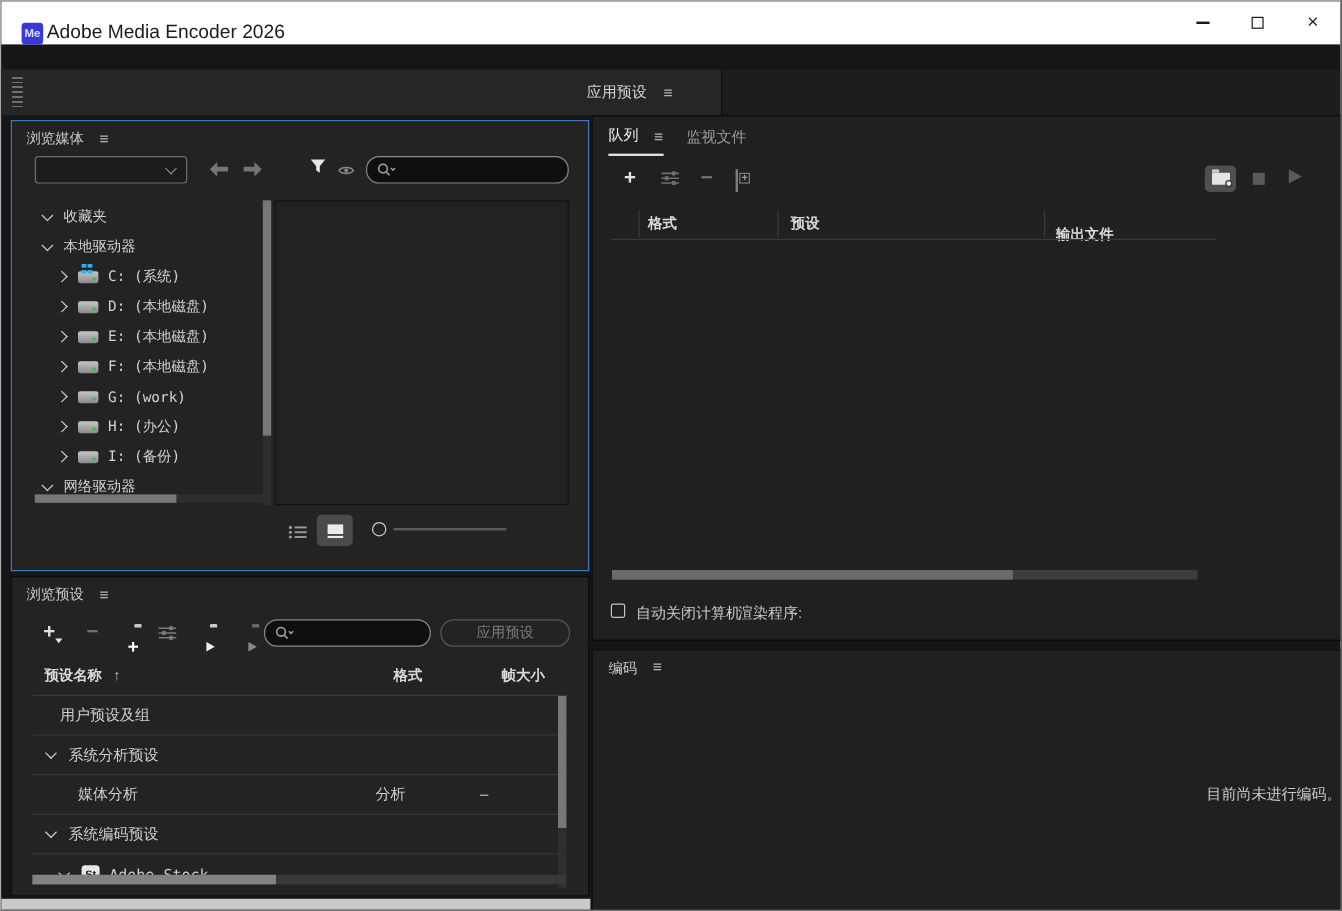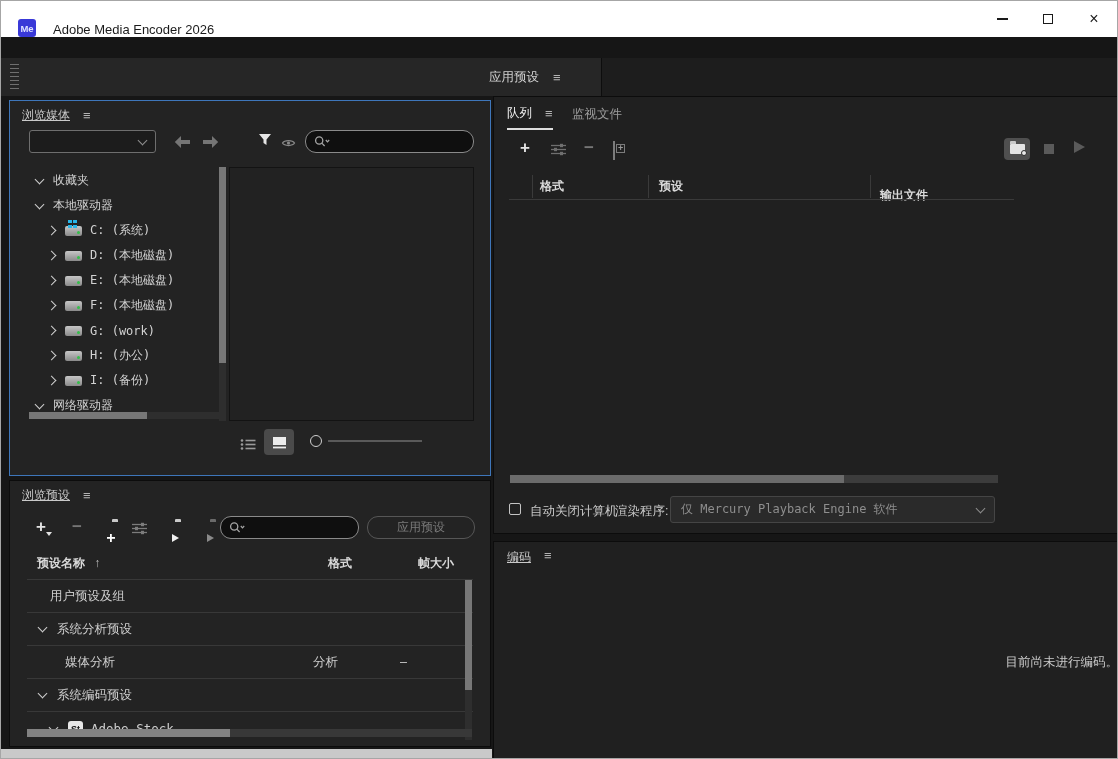--- a/index.html
+++ b/index.html
@@ -9,21 +9,21 @@
     font-family:"Liberation Sans","DejaVu Sans",sans-serif;
     -webkit-font-smoothing:antialiased;
   }
   .abs{position:absolute;}
   .mono{font-family:"DejaVu Sans Mono","Liberation Mono",monospace;}
 
   
   .titlebar{position:absolute;left:0;top:0;width:100%;height:36px;background:#ffffff;display:flex;align-items:flex-end;}
   .logo{width:18px;height:18px;margin-left:17px;background:#3939d8;border-radius:3px;
         color:#dfe2ff;font-size:9.5px;font-weight:700;display:flex;align-items:center;justify-content:center;flex:none;}
-  .apptitle{margin-left:17px;font-size:13px;color:#1b1b1b;}
+  .apptitle{margin-left:3px;font-size:16px;color:#1b1b1b;}
   .winctrls{position:absolute;right:0;top:0;height:36px;display:flex;align-items:stretch;}
   .wc{width:46px;display:flex;align-items:center;justify-content:center;cursor:default;}
   .g-min{width:11px;height:1.5px;background:#1a1a1a;}
   .g-max{width:10px;height:10px;border:1.3px solid #1a1a1a;box-sizing:border-box;}
   .g-close{font-size:16px;color:#1a1a1a;line-height:1;}
 
   
   .menubar{position:absolute;left:0;top:36px;width:100%;height:21px;background:#ffffff;
            display:flex;align-items:center;gap:17px;padding-left:14px;box-sizing:border-box;}
   .menubar span{font-size:12.5px;color:#1b1b1b;}
@@ -34,21 +34,21 @@
   .strip-div{position:absolute;left:600px;top:0;width:1px;height:100%;background:#0d0d0d;}
   .grip{position:absolute;left:9px;top:6px;width:9px;height:26px;
         background:repeating-linear-gradient(to bottom,#6f6f6f 0 1.5px,transparent 1.5px 4px);}
   .ws-tab{position:absolute;left:488px;top:0;height:100%;display:flex;align-items:center;gap:14px;}
   .ws-tab .lbl{font-size:12.5px;color:#d2d2d2;}
   .pmenu{color:#b3b3b3;font-size:13px;line-height:1;}
 
   
   .panel{position:absolute;background:#232323;border:1px solid #0c0c0c;box-sizing:border-box;}
   .panel.focused{border:1px solid #3e76ba;}
-  .ptitle{font-size:12px;color:#c9c9c9;text-decoration:underline;}
+  .ptitle{font-size:12px;color:#c9c9c9;}
 
   
   .cv{display:inline-block;width:7px;height:7px;border-right:1.7px solid #cfcfcf;border-bottom:1.7px solid #cfcfcf;flex:none;box-sizing:border-box;}
   .cv.down{transform:rotate(45deg);margin-top:-3px;}
   .cv.right{transform:rotate(-45deg);}
   .cv.dim{border-color:#8f8f8f;}
 
   
   .drive{position:relative;width:17px;height:10px;flex:none;
          background:linear-gradient(#c6c6c6,#8a8a8a);border-radius:2px;}
@@ -400,24 +400,20 @@
 
     
     <div class="sb abs" style="left:16px;top:378px;width:488px;height:8px;background:#3c3c3c;">
       <div class="th" style="width:334px;height:8px;background:#6b6b6b;"></div>
     </div>
 
     
     <div class="cb abs" style="left:15px;top:406px;"></div>
     <span class="abs msg" style="left:36px;top:404px;">自动关闭计算机</span>
     <span class="abs msg" style="left:121px;top:404px;">渲染程序:</span>
-    <div class="rsel abs" style="left:176px;top:399px;width:325px;height:27px;">
-      <span class="mono">仅 Mercury Playback Engine 软件</span>
-      <span class="cv down" style="margin-left:auto;border-color:#8e8e8e;"></span>
-    </div>
   </div>
 
   <div class="panel" style="left:492px;top:540px;width:626px;height:219px;background:#202020;">
     <div class="abs" style="left:13px;top:7px;display:flex;align-items:flex-start;gap:13px;">
       <span class="ptitle">编码</span>
       <span class="pmenu">≡</span>
     </div>
     <div class="msg abs" style="left:0;top:110px;width:100%;text-align:right;padding-left:46px;box-sizing:border-box;">目前尚未进行编码。</div>
   </div>
 

